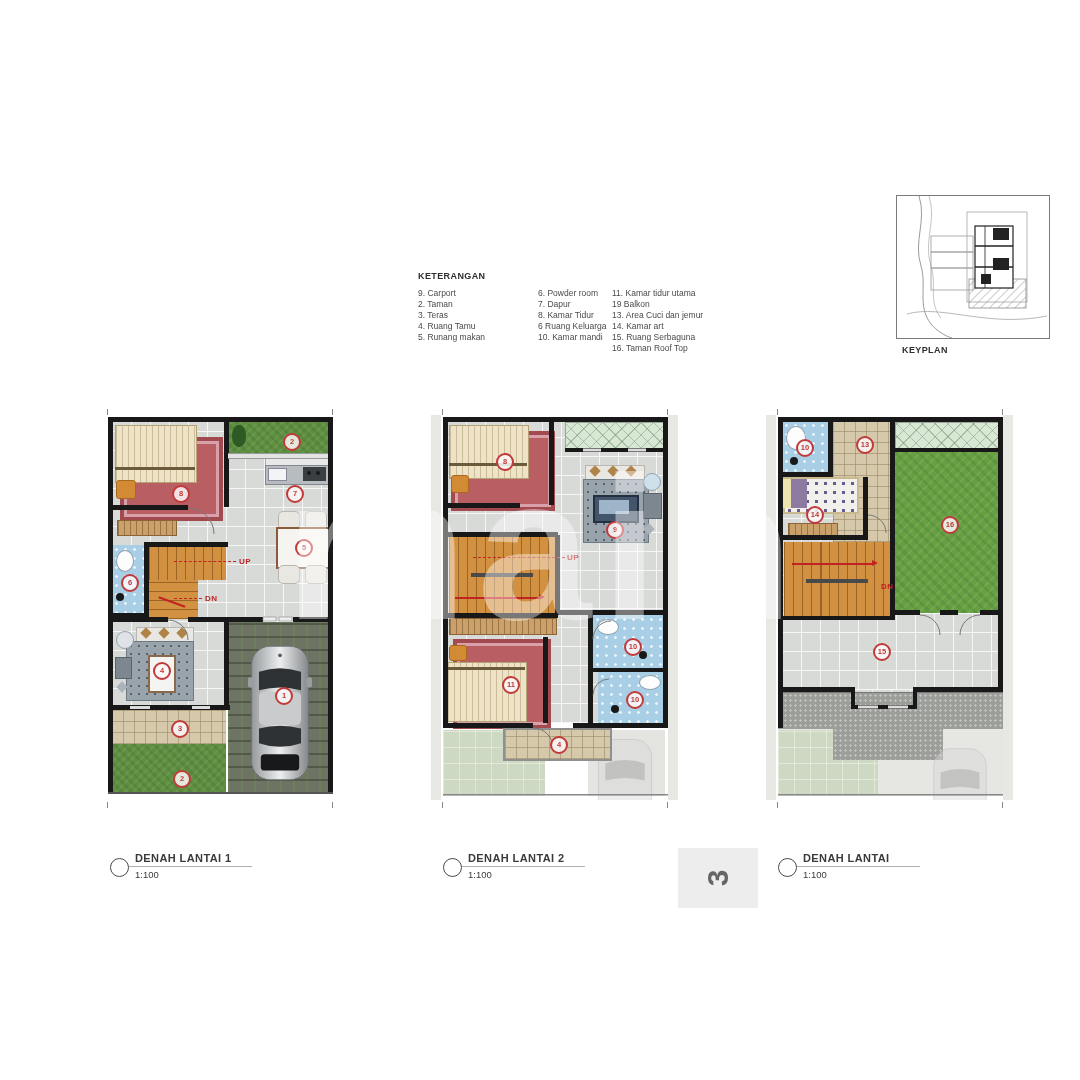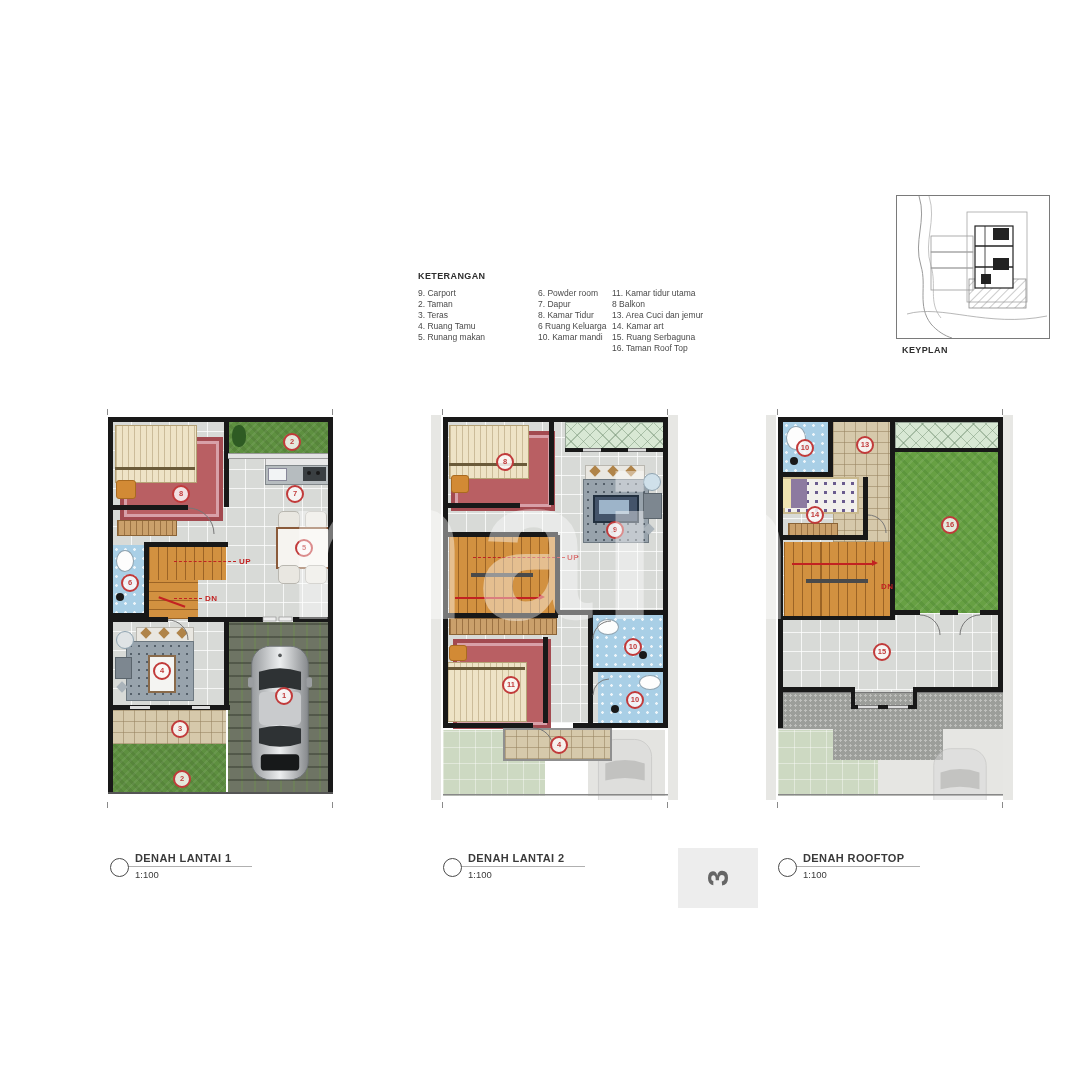--- a/index.html
+++ b/index.html
@@ -87,21 +87,21 @@
   </div>
   <div class="abs" style="left:97px;top:17px;margin-left:23px;">
     <div class="lg-item">6. Powder room</div>
     <div class="lg-item">7. Dapur</div>
     <div class="lg-item">8. Kamar Tidur</div>
     <div class="lg-item">6 Ruang Keluarga</div>
     <div class="lg-item">10. Kamar mandi</div>
   </div>
   <div class="abs" style="left:194px;top:17px;">
     <div class="lg-item">11. Kamar tidur utama</div>
-    <div class="lg-item">8 Balkon</div>
+    <div class="lg-item">19 Balkon</div>
     <div class="lg-item">13. Area Cuci dan jemur</div>
     <div class="lg-item">14. Kamar art</div>
     <div class="lg-item">15. Ruang Serbaguna</div>
     <div class="lg-item">16. Taman Roof Top</div>
   </div>
 </div>
 
 <div class="abs" style="left:896px;top:195px;width:152px;height:142px;border:1px solid #7a7a7a;background:#fff;">
   <svg class="abs" width="152" height="142" viewBox="0 0 152 142">
     <defs>
@@ -414,19 +414,19 @@
 </div>
 <div>
   <div class="abs cap-line" style="left:451px;top:866px;width:134px;"></div>
   <div class="abs cap-circle" style="left:443px;top:858px;"></div>
   <div class="abs caption-title" style="left:468px;top:852px;">DENAH LANTAI 2</div>
   <div class="abs caption-scale" style="left:468px;top:869px;">1:100</div>
 </div>
 <div>
   <div class="abs cap-line" style="left:786px;top:866px;width:134px;"></div>
   <div class="abs cap-circle" style="left:778px;top:858px;"></div>
-  <div class="abs caption-title" style="left:803px;top:852px;">DENAH ROOFTOP</div>
+  <div class="abs caption-title" style="left:803px;top:852px;">DENAH LANTAI</div>
   <div class="abs caption-scale" style="left:803px;top:869px;">1:100</div>
 </div>
 
 <div class="abs pagebox">
   <span>3</span>
 </div>
 
 </body></html>

